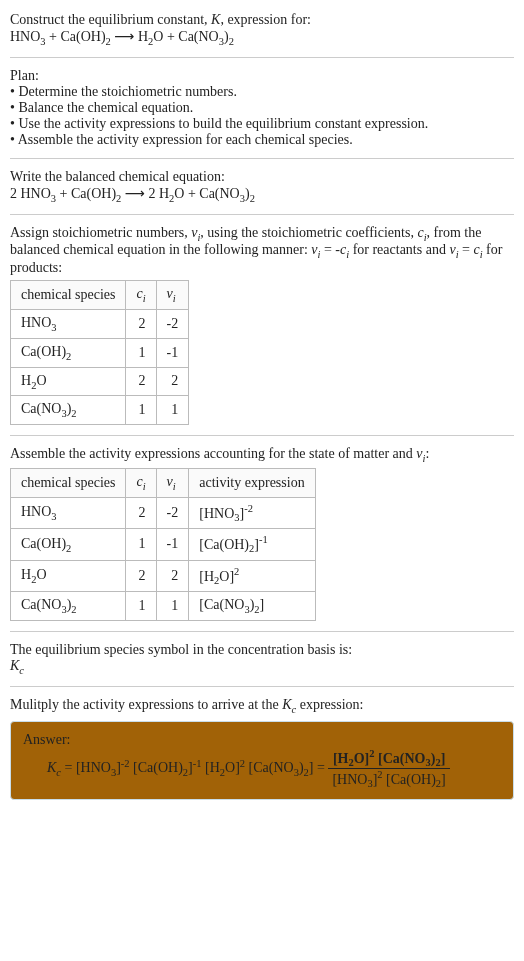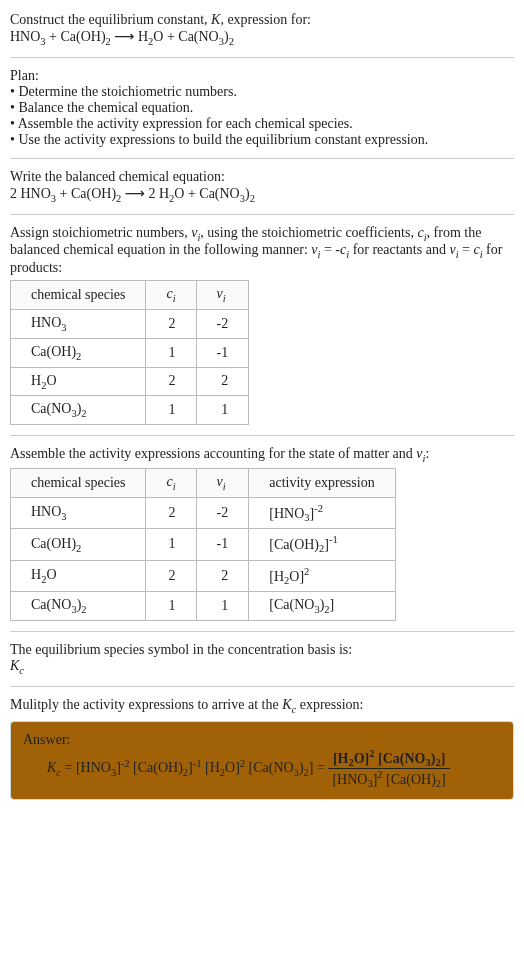--- a/index.html
+++ b/index.html
@@ -24,21 +24,21 @@
       font-family: Georgia, serif;
     }
     sub { font-size: 0.75em; }
     sup { font-size: 0.75em; }
     table.data {
       border-collapse: collapse;
       margin-top: 4px;
     }
     table.data th, table.data td {
       border: 1px solid #bbb;
-      padding: 5px 20px;
+      padding: 5px 10px;
       text-align: left;
       font-weight: normal;
     }
     table.data th {
       background: #fafafa;
     }
     table.data td.num {
       text-align: right;
     }
     .answer-box {
@@ -75,22 +75,22 @@
   <div>Construct the equilibrium constant, <span class="italic">K</span>, expression for:</div>
   <div class="equation">HNO<sub>3</sub> + Ca(OH)<sub>2</sub> ⟶ H<sub>2</sub>O + Ca(NO<sub>3</sub>)<sub>2</sub></div>
 </div>
 
 <hr>
 
 <div class="section">
   <div>Plan:</div>
   <div>• <span>Determine the stoichiometric numbers.</span></div>
   <div>• <span>Balance the chemical equation.</span></div>
+  <div>• <span>Use the activity expressions to build the equilibrium constant expression.</span></div>
   <div>• <span>Assemble the activity expression for each chemical species.</span></div>
-  <div>• <span>Use the activity expressions to build the equilibrium constant expression.</span></div>
 </div>
 
 <hr>
 
 <div class="section">
   <div>Write the balanced chemical equation:</div>
   <div class="equation">2 HNO<sub>3</sub> + Ca(OH)<sub>2</sub> ⟶ 2 H<sub>2</sub>O + Ca(NO<sub>3</sub>)<sub>2</sub></div>
 </div>
 
 <hr>

